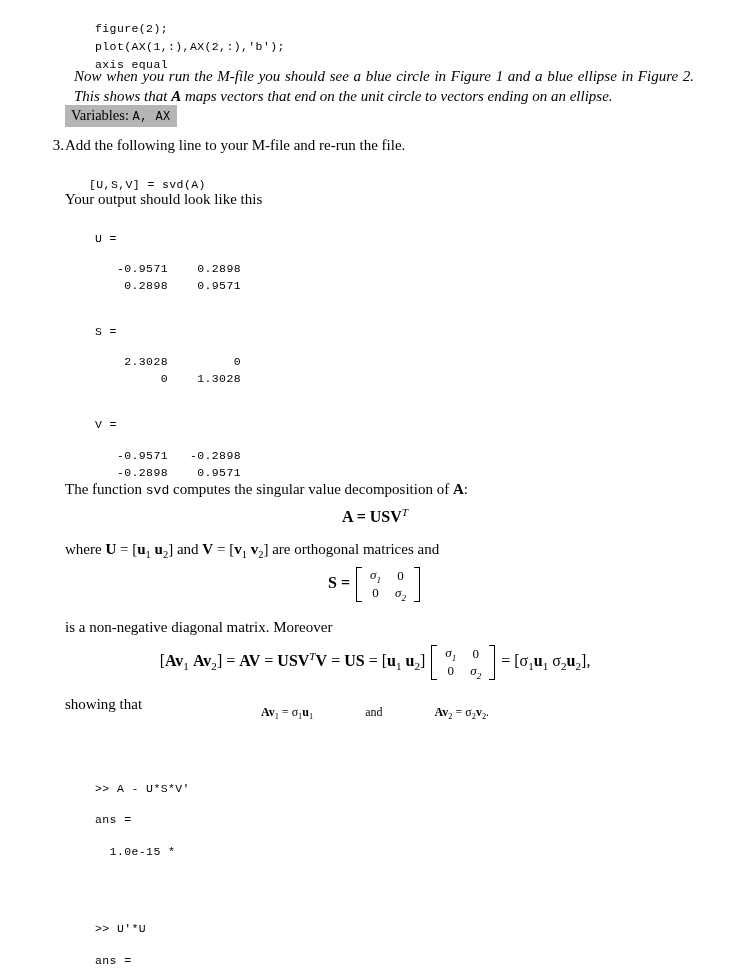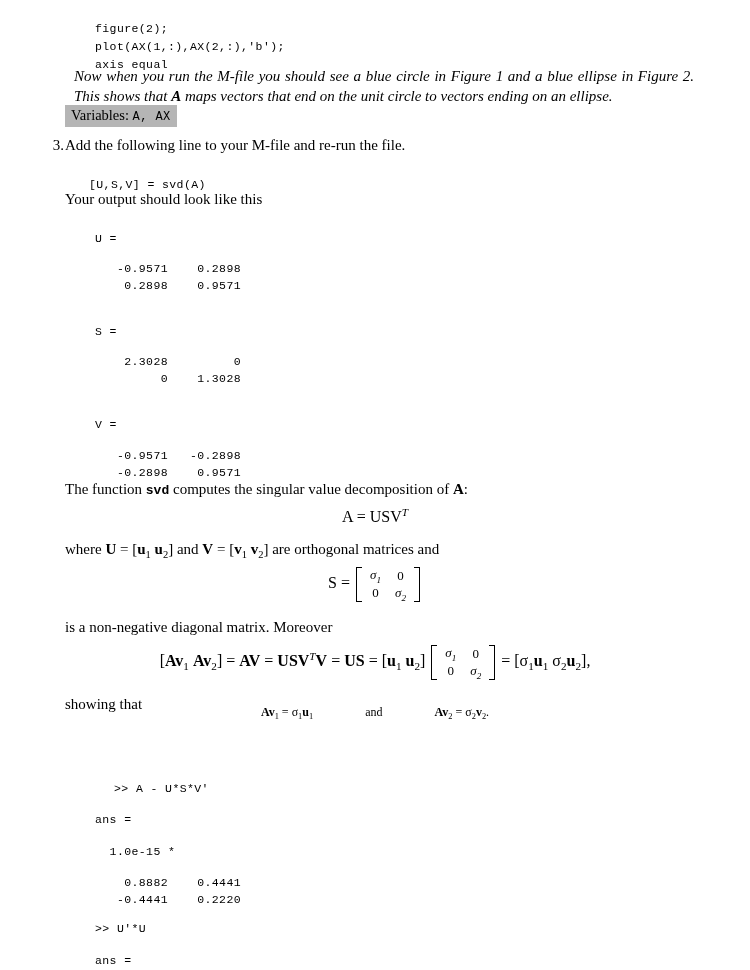--- a/index.html
+++ b/index.html
@@ -130,21 +130,21 @@
   }
   .p-svd {
     position: absolute;
     left: 65px;
     top: 479px;
     font-size: 15px;
   }
   .p-svd .mono {
     font-family: "Liberation Mono", monospace;
     font-size: 13px;
-    font-weight: bold;
+    font-weight: normal;
   }
   .eq1 {
     position: absolute;
     left: 0;
     top: 506px;
     width: 750px;
     text-align: center;
     font-size: 16px;
   }
   .p-where {
@@ -192,21 +192,20 @@
   .p-check {
     position: absolute;
     left: 65px;
     top: 747px;
     font-size: 15px;
   }
   .cmd1 {
     position: absolute;
     left: 95px;
     top: 768px;
-    margin-left: 19px;
   }
   .ans1 {
     position: absolute;
     left: 95px;
     top: 799px;
   }
   .scale1 {
     position: absolute;
     left: 95px;
     top: 831px;
@@ -220,21 +219,21 @@
     position: absolute;
     left: 95px;
     top: 908px;
   }
   .ans2 {
     position: absolute;
     left: 95px;
     top: 940px;
   }
   
-  .bmath { font-weight: normal; }
+  .bmath { font-weight: bold; }
   .ital { font-style: italic; }
   sub { font-size: 0.7em; }
   sup { font-size: 0.7em; }
   .mat-wrap {
     display: inline-block;
     vertical-align: middle;
     position: relative;
     padding: 0 7px;
     margin: 0 2px;
   }
@@ -366,19 +365,17 @@
     <span style="display:inline-block;width:46px;"></span>
     <span>and</span>
     <span style="display:inline-block;width:46px;"></span>
     <span class="inline-eq"><b>Av</b><sub>2</sub> = σ<sub>2</sub><b>v</b><sub>2</sub>.</span>
   </div>
 
 
   <pre class="code cmd1">&gt;&gt; A - U*S*V'</pre>
   <pre class="code ans1">ans =</pre>
   <pre class="code scale1">  1.0e-15 *</pre>
-  <pre class="code mat1">    0.8882    0.4441
-   -0.4441    0.2220</pre>
 
   <pre class="code cmd2">&gt;&gt; U'*U</pre>
   <pre class="code ans2">ans =</pre>
 
 </div>
 
 </body></html>

